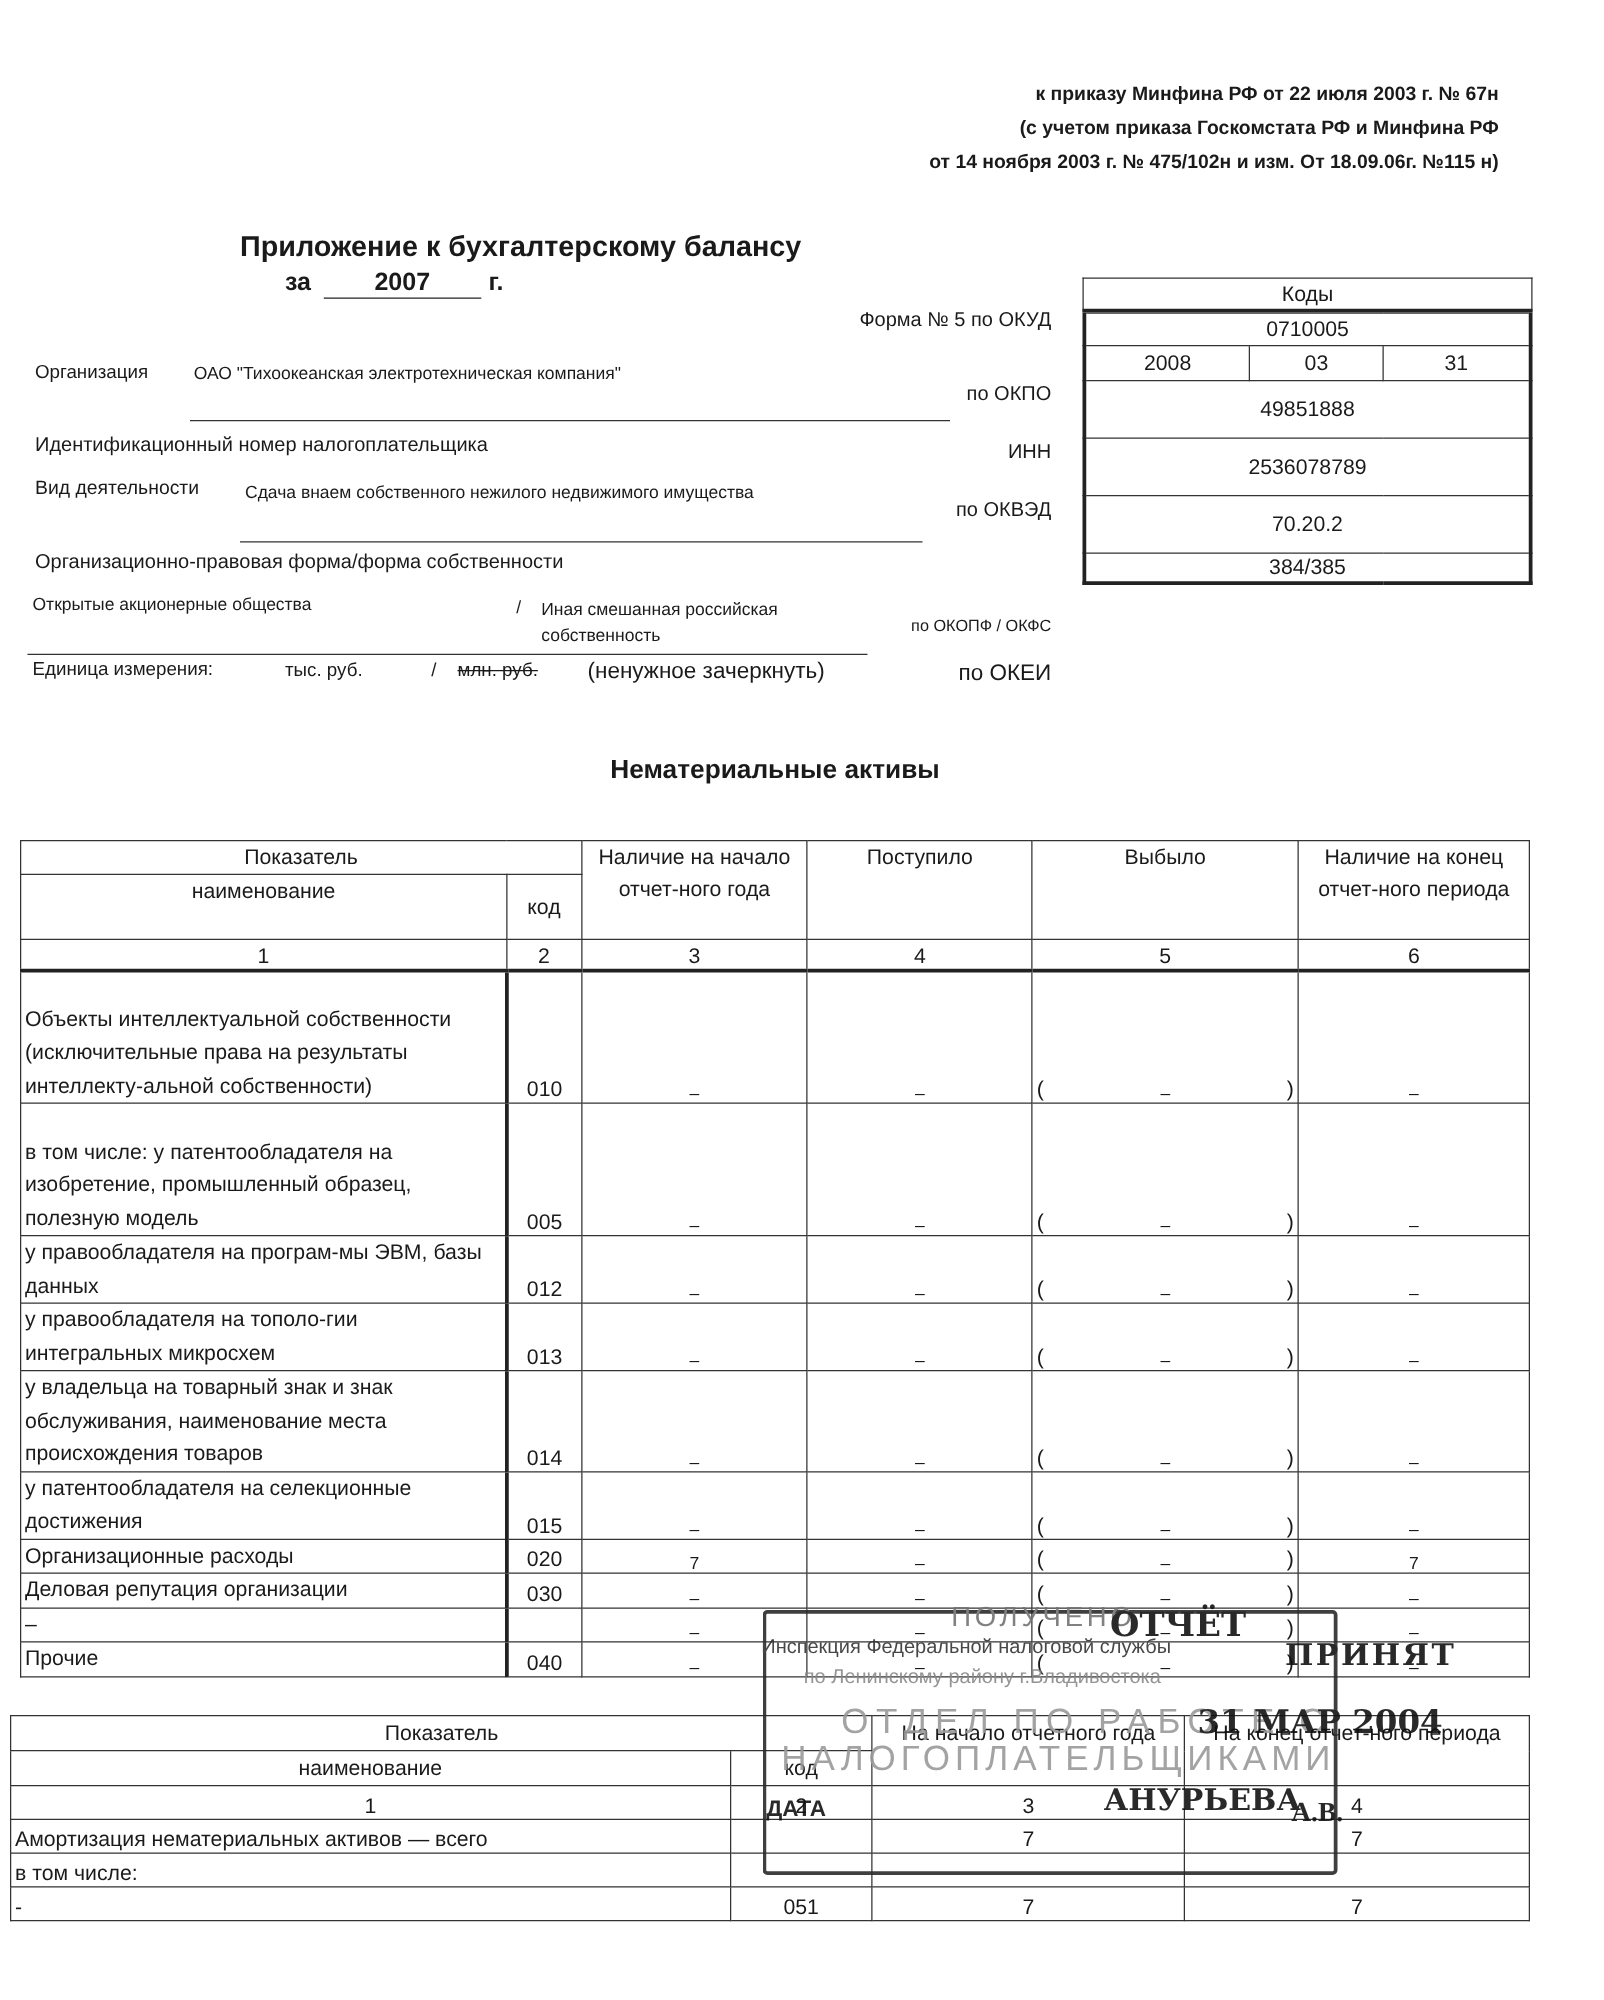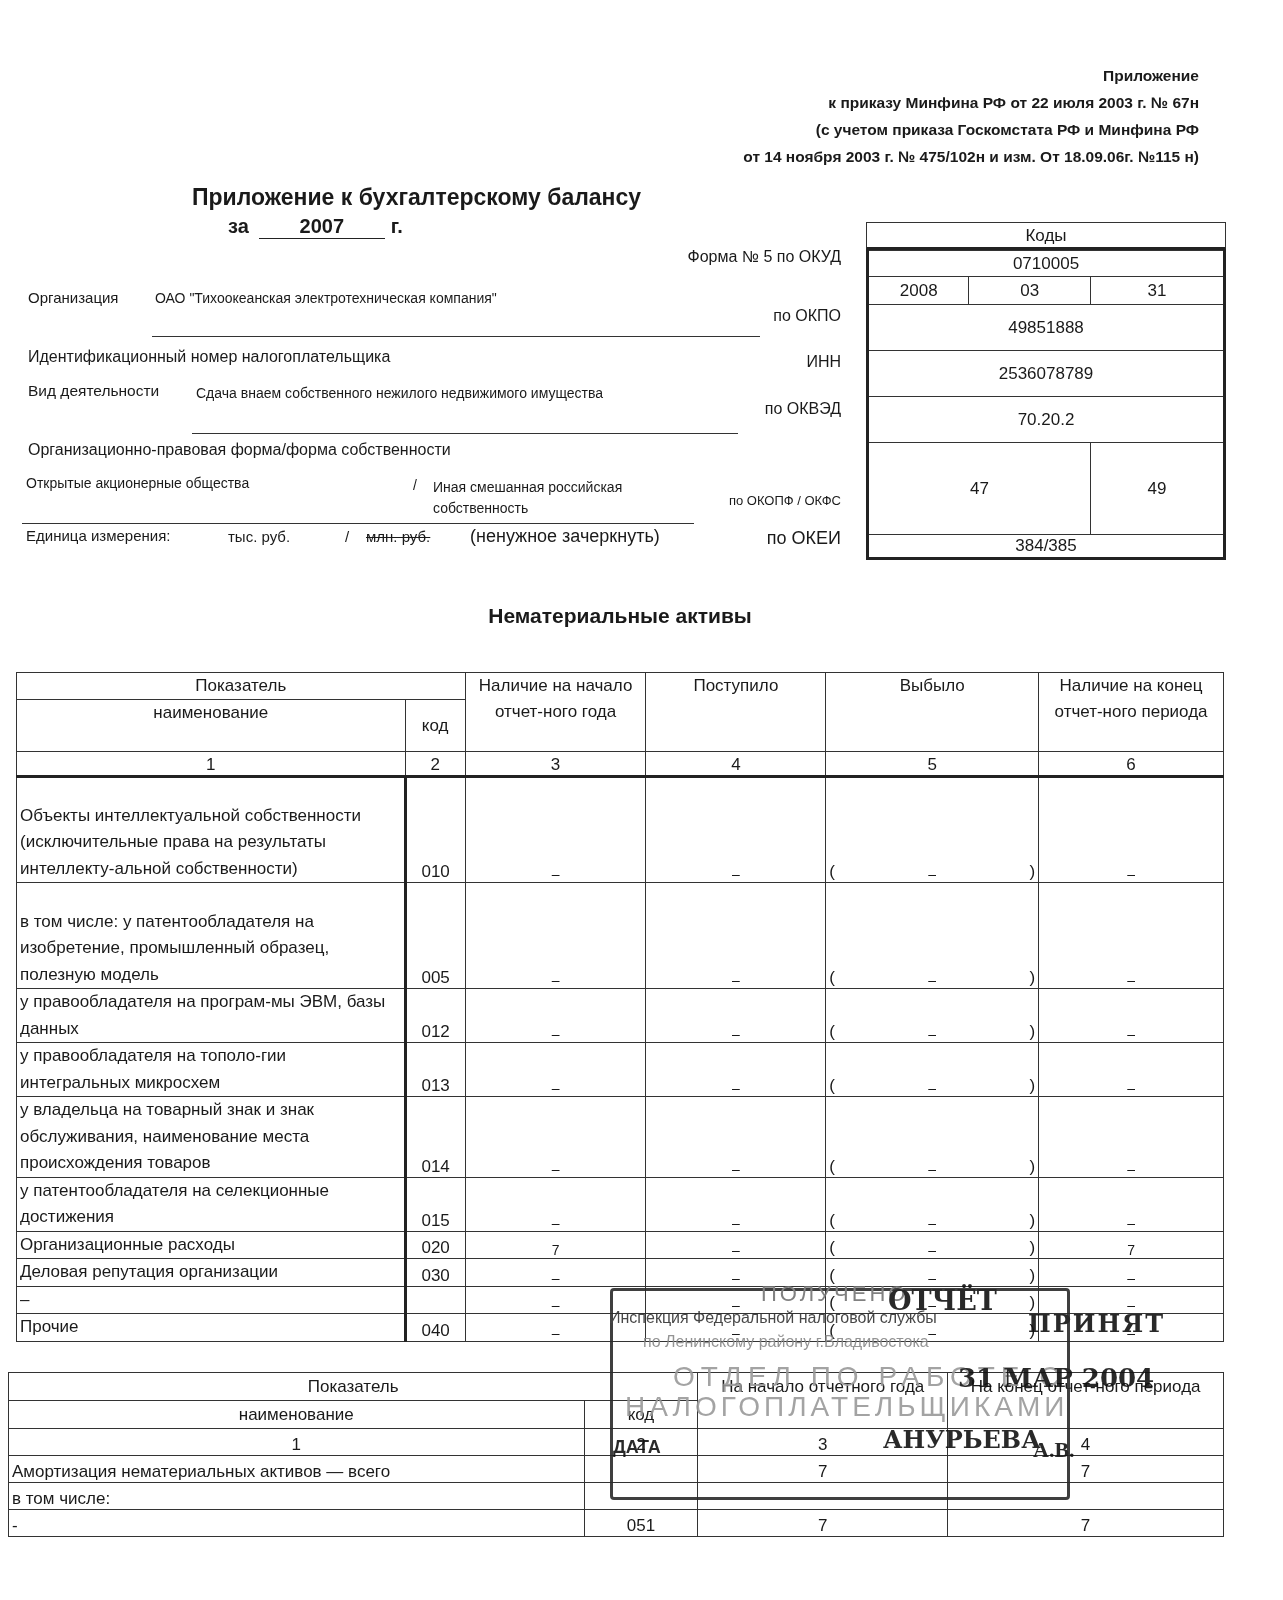--- a/index.html
+++ b/index.html
@@ -47,21 +47,20 @@
   .st-g { color: #111; font-size: 26px; font-weight: bold; left: 345px; top: 72px; font-family: "DejaVu Serif", serif; }
   .st-h { color: #111; font-size: 24px; font-weight: bold; left: 270px; top: 134px; font-family: "DejaVu Serif", serif; }
   .st-i { color: #111; font-size: 18px; font-weight: bold; left: 0; top: 146px; }
   .st-j { color: #111; font-size: 24px; font-weight: bold; left: 415px; top: 18px; font-family: "DejaVu Serif", serif; letter-spacing: 2px; }
   .st-k { color: #111; font-size: 22px; font-weight: bold; left: 420px; top: 146px; font-family: Liberation Serif, serif; }
 </style>
 </head>
 <body>
 
 <div class="abs hdr-note" style="top:62px;">
-  <div>Приложение</div>
   <div>к приказу Минфина РФ от 22 июля 2003 г. № 67н</div>
   <div>(с учетом приказа Госкомстата РФ и Минфина РФ</div>
   <div>от 14 ноября 2003 г. № 475/102н и изм. От 18.09.06г. №115 н)</div>
 </div>
 
 <div class="abs title">Приложение к бухгалтерскому балансу</div>
 <div class="abs year-line">
   <span>за</span><span class="yr">2007</span><span>г.</span>
 </div>
 
@@ -86,24 +85,20 @@
     </tr>
     <tr style="height:46px;">
           <td colspan="3">49851888</td>
         </tr>
     <tr style="height:46px;">
           <td colspan="3">2536078789</td>
         </tr>
     <tr style="height:46px;">
           <td colspan="3">70.20.2</td>
         </tr>
-    <tr style="height:92px;">
-      <td colspan="2" style="width:55%;">47</td>
-      <td>49</td>
-    </tr>
     <tr style="height:24px;">
           <td colspan="3">384/385</td>
         </tr>
   </tbody>
     </table>
 </div>
 
 <div class="abs label" style="left:28px; top:289px; font-size:15px;">Организация</div>
 <div class="abs small" style="left:155px; top:290px;">ОАО "Тихоокеанская электротехническая компания"</div>
 <div class="abs fill-line" style="left:152px; top:336px; width:608px;"></div>

